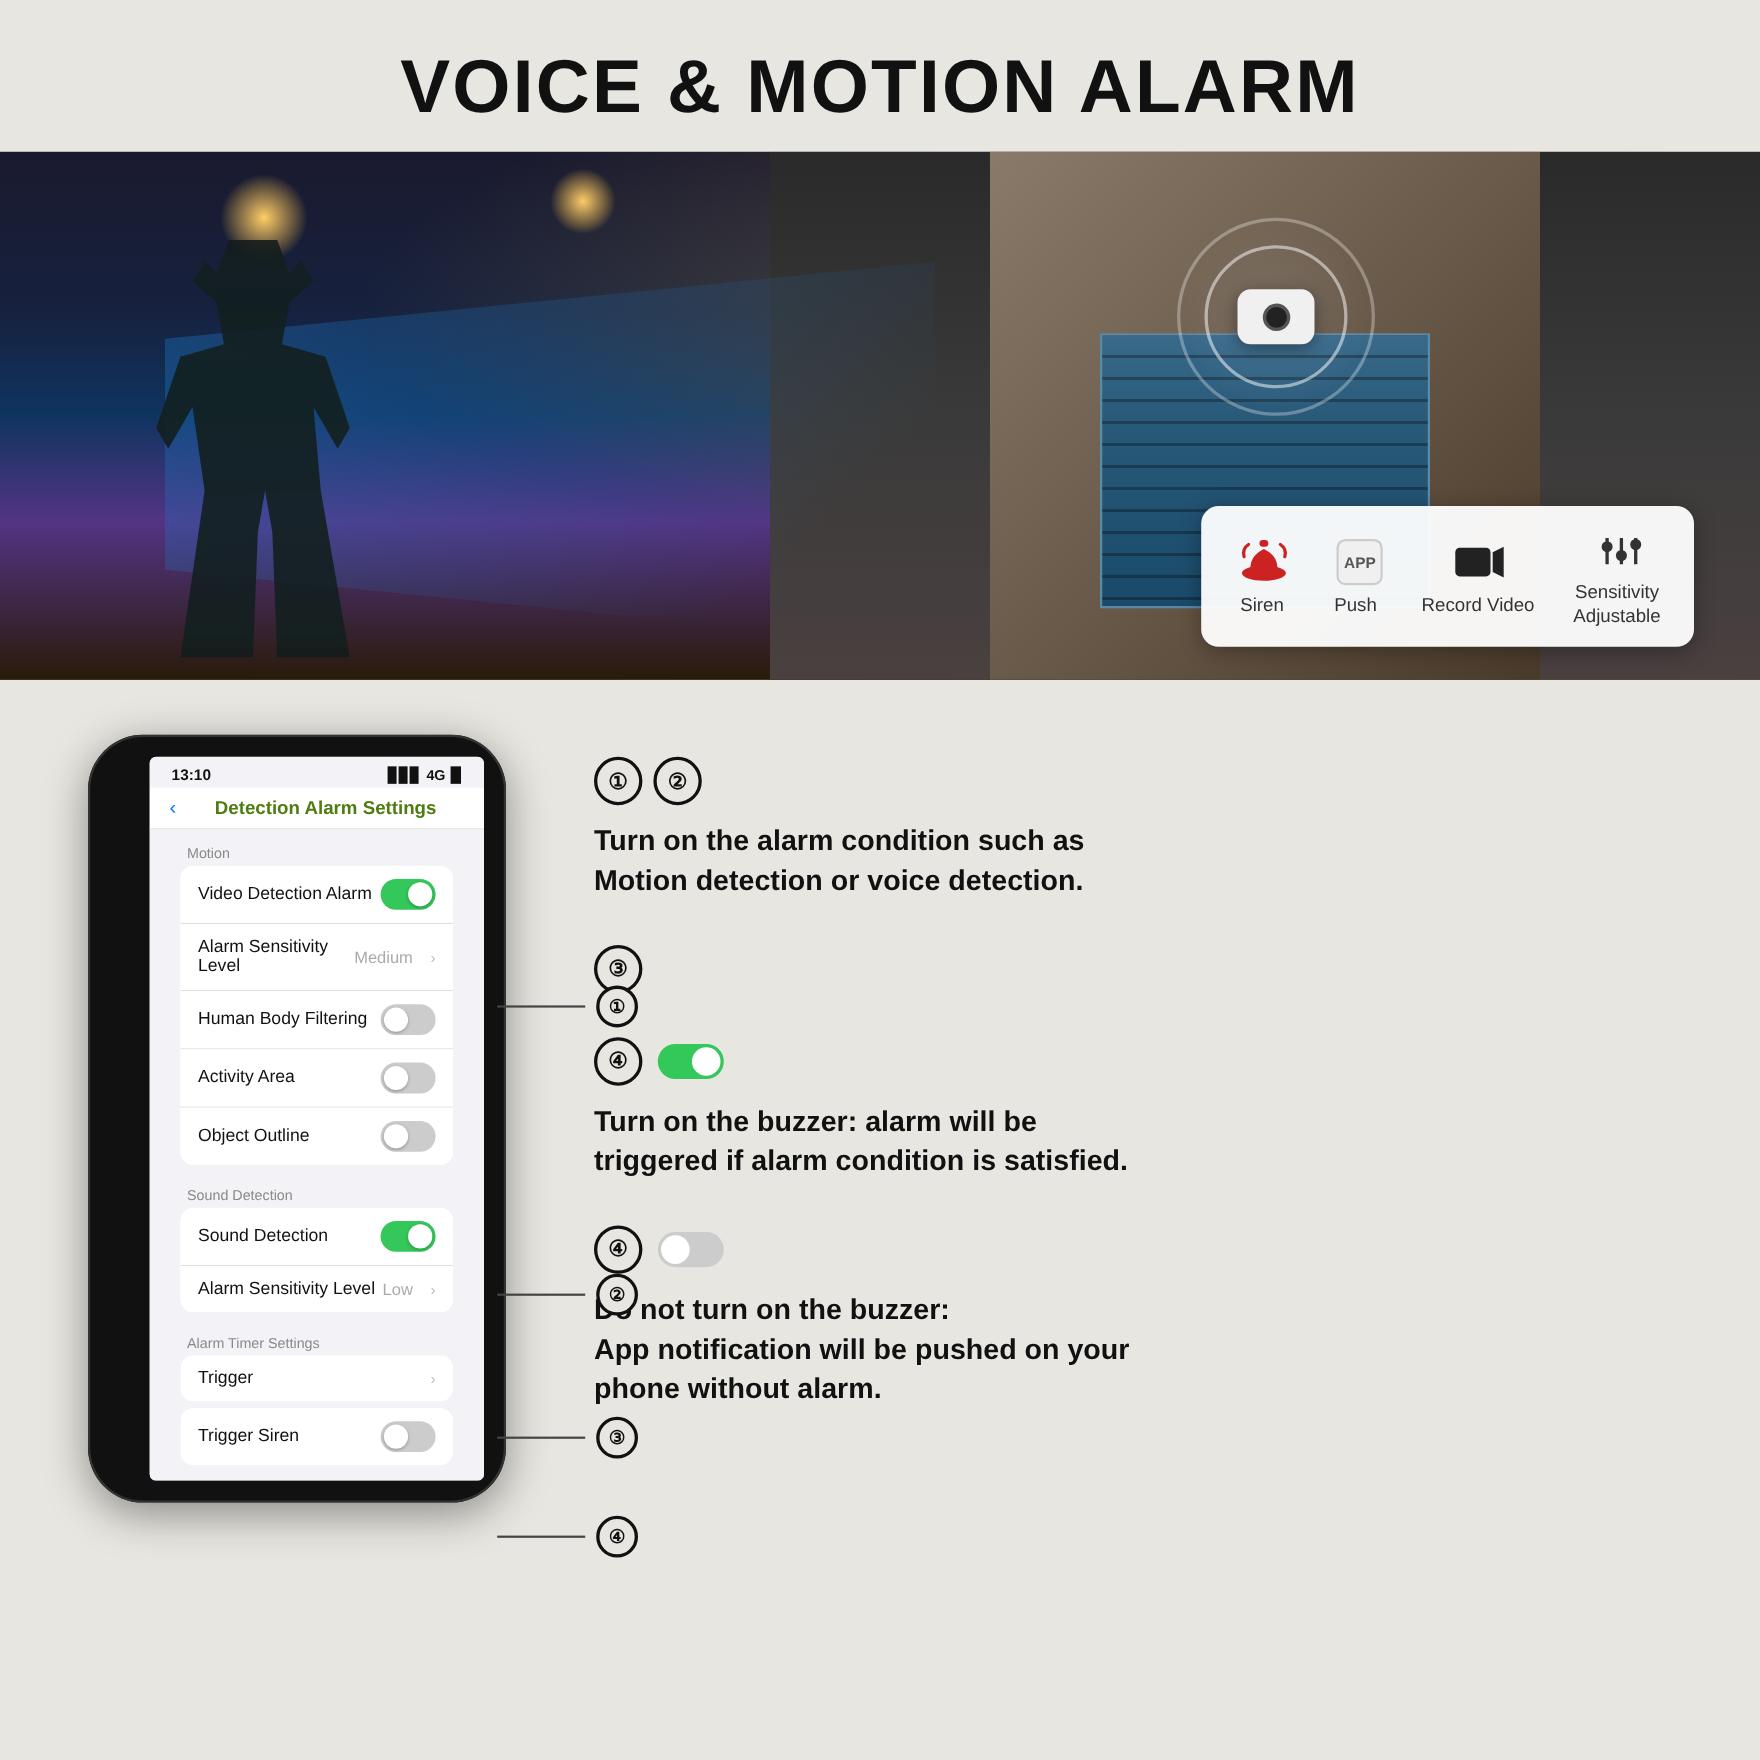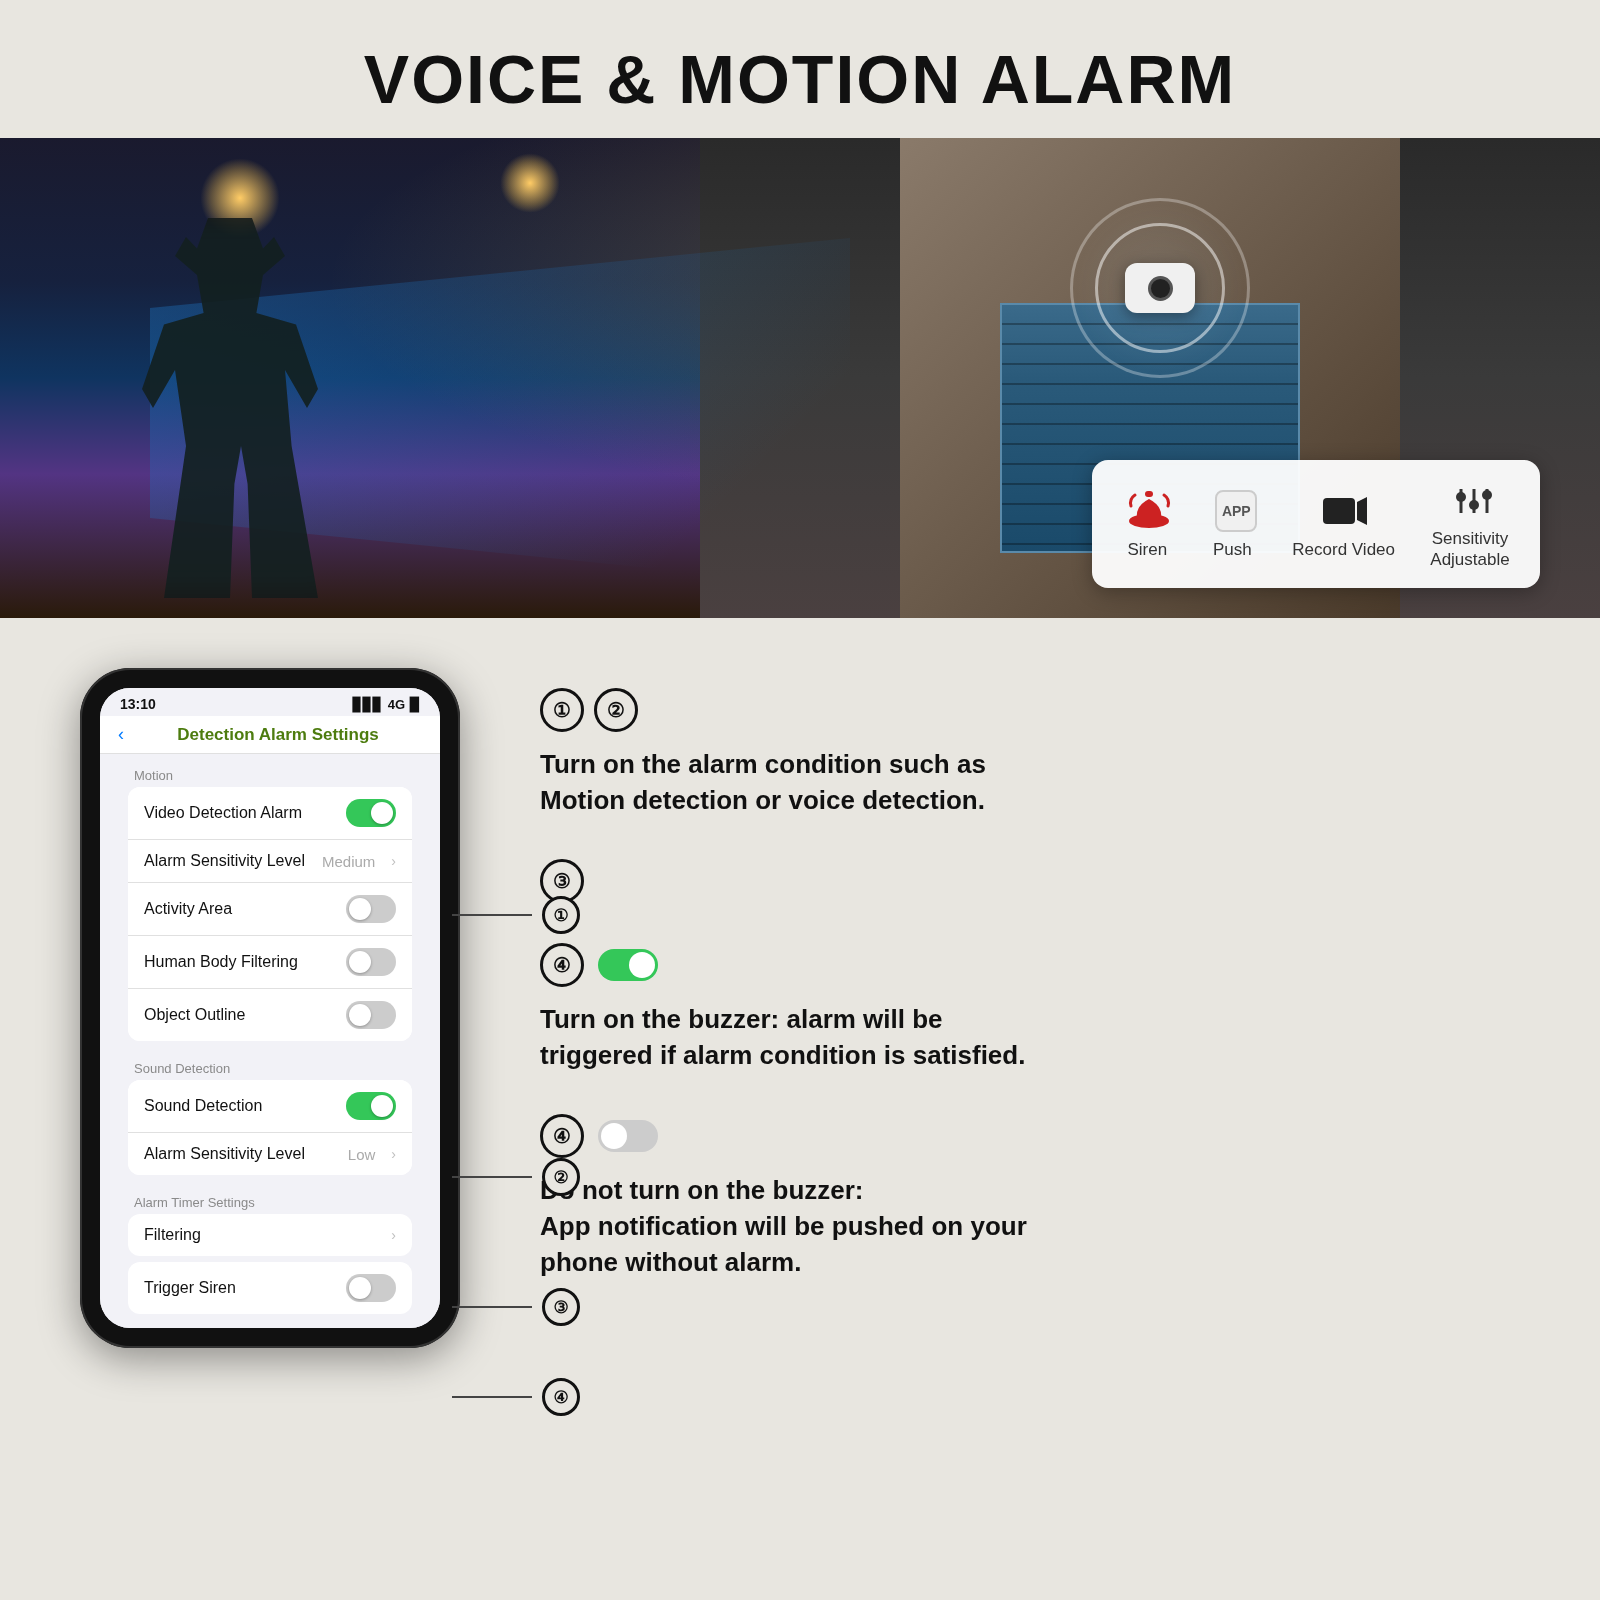--- a/index.html
+++ b/index.html
@@ -229,23 +229,24 @@
       width: 380px;
       min-width: 380px;
       background: #111;
       border-radius: 50px;
       padding: 20px;
       box-shadow: 0 10px 40px rgba(0,0,0,0.4), inset 0 0 0 2px #333;
       position: relative;
     }
     .phone-screen {
       background: #f2f2f7;
-      border-radius: 30px;
+      border-radius: 6px;
       overflow: hidden;
       min-height: 580px;
+      margin-left: 36px;
     }
     .phone-status-bar {
       display: flex;
       justify-content: space-between;
       align-items: center;
       padding: 8px 20px 4px;
       font-size: 14px;
       font-weight: 600;
       color: #111;
       background: #f2f2f7;
@@ -575,25 +576,25 @@
               <div class="toggle-on"></div>
             </div>
             <div class="settings-row">
               <span>Alarm Sensitivity Level</span>
               <div class="row-value">
                 <span>Medium</span>
                 <span class="chevron">›</span>
               </div>
             </div>
             <div class="settings-row">
+              <span>Human Body Filtering</span>
+              <div class="toggle-off"></div>
+            </div>
+            <div class="settings-row">
               <span>Activity Area</span>
-              <div class="toggle-off"></div>
-            </div>
-            <div class="settings-row">
-              <span>Human Body Filtering</span>
               <div class="toggle-off"></div>
             </div>
             <div class="settings-row">
               <span>Object Outline</span>
               <div class="toggle-off"></div>
             </div>
           </div>
 
           <div class="section-header">Sound Detection</div>
           <div class="settings-group">
@@ -606,21 +607,21 @@
               <div class="row-value">
                 <span>Low</span>
                 <span class="chevron">›</span>
               </div>
             </div>
           </div>
 
           <div class="section-header">Alarm Timer Settings</div>
           <div class="settings-group">
             <div class="settings-row">
-              <span>Filtering</span>
+              <span>Trigger</span>
               <span class="chevron">›</span>
             </div>
           </div>
 
           <div class="settings-group">
             <div class="settings-row">
               <span>Trigger Siren</span>
               <div class="toggle-off"></div>
             </div>
           </div>

